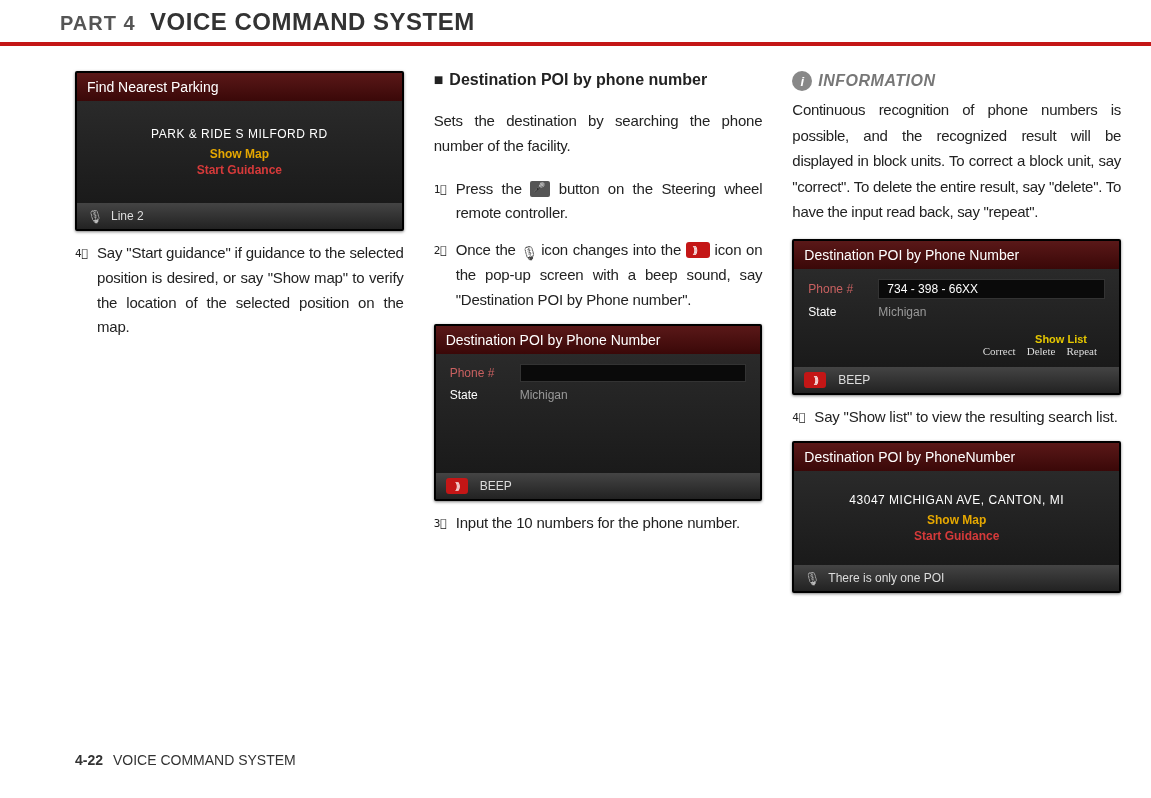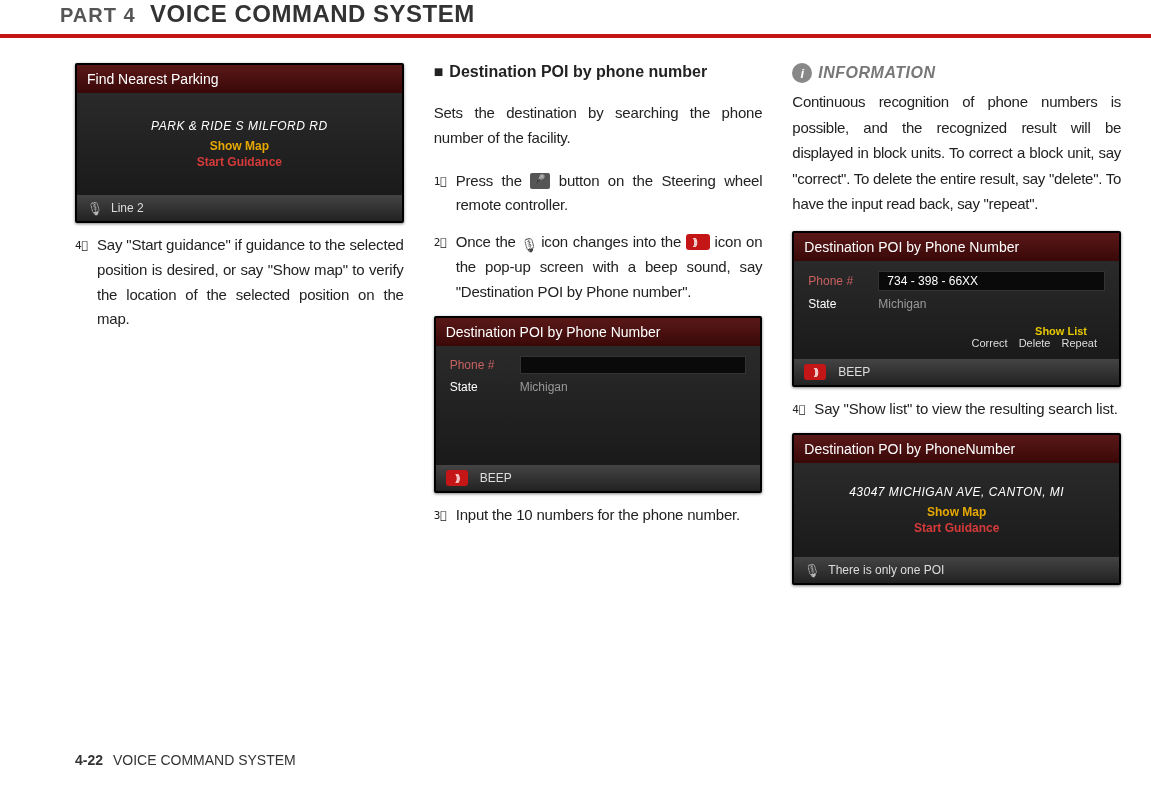--- a/index.html
+++ b/index.html
@@ -5,21 +5,21 @@
     * { margin: 0; padding: 0; box-sizing: border-box; }
     body {
       font-family: 'Segoe UI', Arial, sans-serif;
       background: #fff;
       width: 1151px;
       height: 798px;
       position: relative;
       color: #222;
     }
     .header {
-      padding: 0 0 6px 60px;
+      padding: 8px 0 6px 60px;
       border-bottom: 4px solid #c41616;
       margin-bottom: 25px;
     }
     .part-label {
       font-size: 20px;
       font-weight: 600;
       color: #555;
       letter-spacing: 1px;
       display: inline-block;
       margin-right: 10px;
@@ -60,21 +60,20 @@
       text-align: center;
       min-height: 80px;
       position: relative;
     }
     .screen-body.left { text-align: left; padding: 10px 14px; }
     .poi-address {
       color: #fff;
       font-size: 12px;
       letter-spacing: 0.5px;
       margin-bottom: 6px;
-      font-style: italic;
     }
     .show-map { color: #e6a800; font-size: 12px; font-weight: 600; }
     .start-guidance { color: #d63a3a; font-size: 12px; font-weight: 600; margin-top: 2px; }
     .screen-footer {
       background: linear-gradient(to bottom, #444, #222);
       padding: 5px 10px;
       display: flex;
       align-items: center;
       gap: 8px;
       font-size: 12px;
@@ -119,21 +118,21 @@
       flex: 1;
       min-height: 18px;
     }
     .field-value-plain { color: #999; font-size: 12px; }
     .cmd-row {
       text-align: right;
       font-size: 11px;
       margin-top: 14px;
     }
     .cmd-yellow { color: #e6c800; margin-right: 18px; font-weight: 600; }
-    .cmd-white { color: #ddd; margin-right: 8px; }
+    .cmd-white { color: #ddd; margin-right: 8px; font-family: Liberation Serif, serif; }
     
     
     .step {
       display: flex;
       gap: 6px;
       margin-bottom: 12px;
       font-size: 15px;
       line-height: 1.65;
       color: #222;
       text-align: justify;

